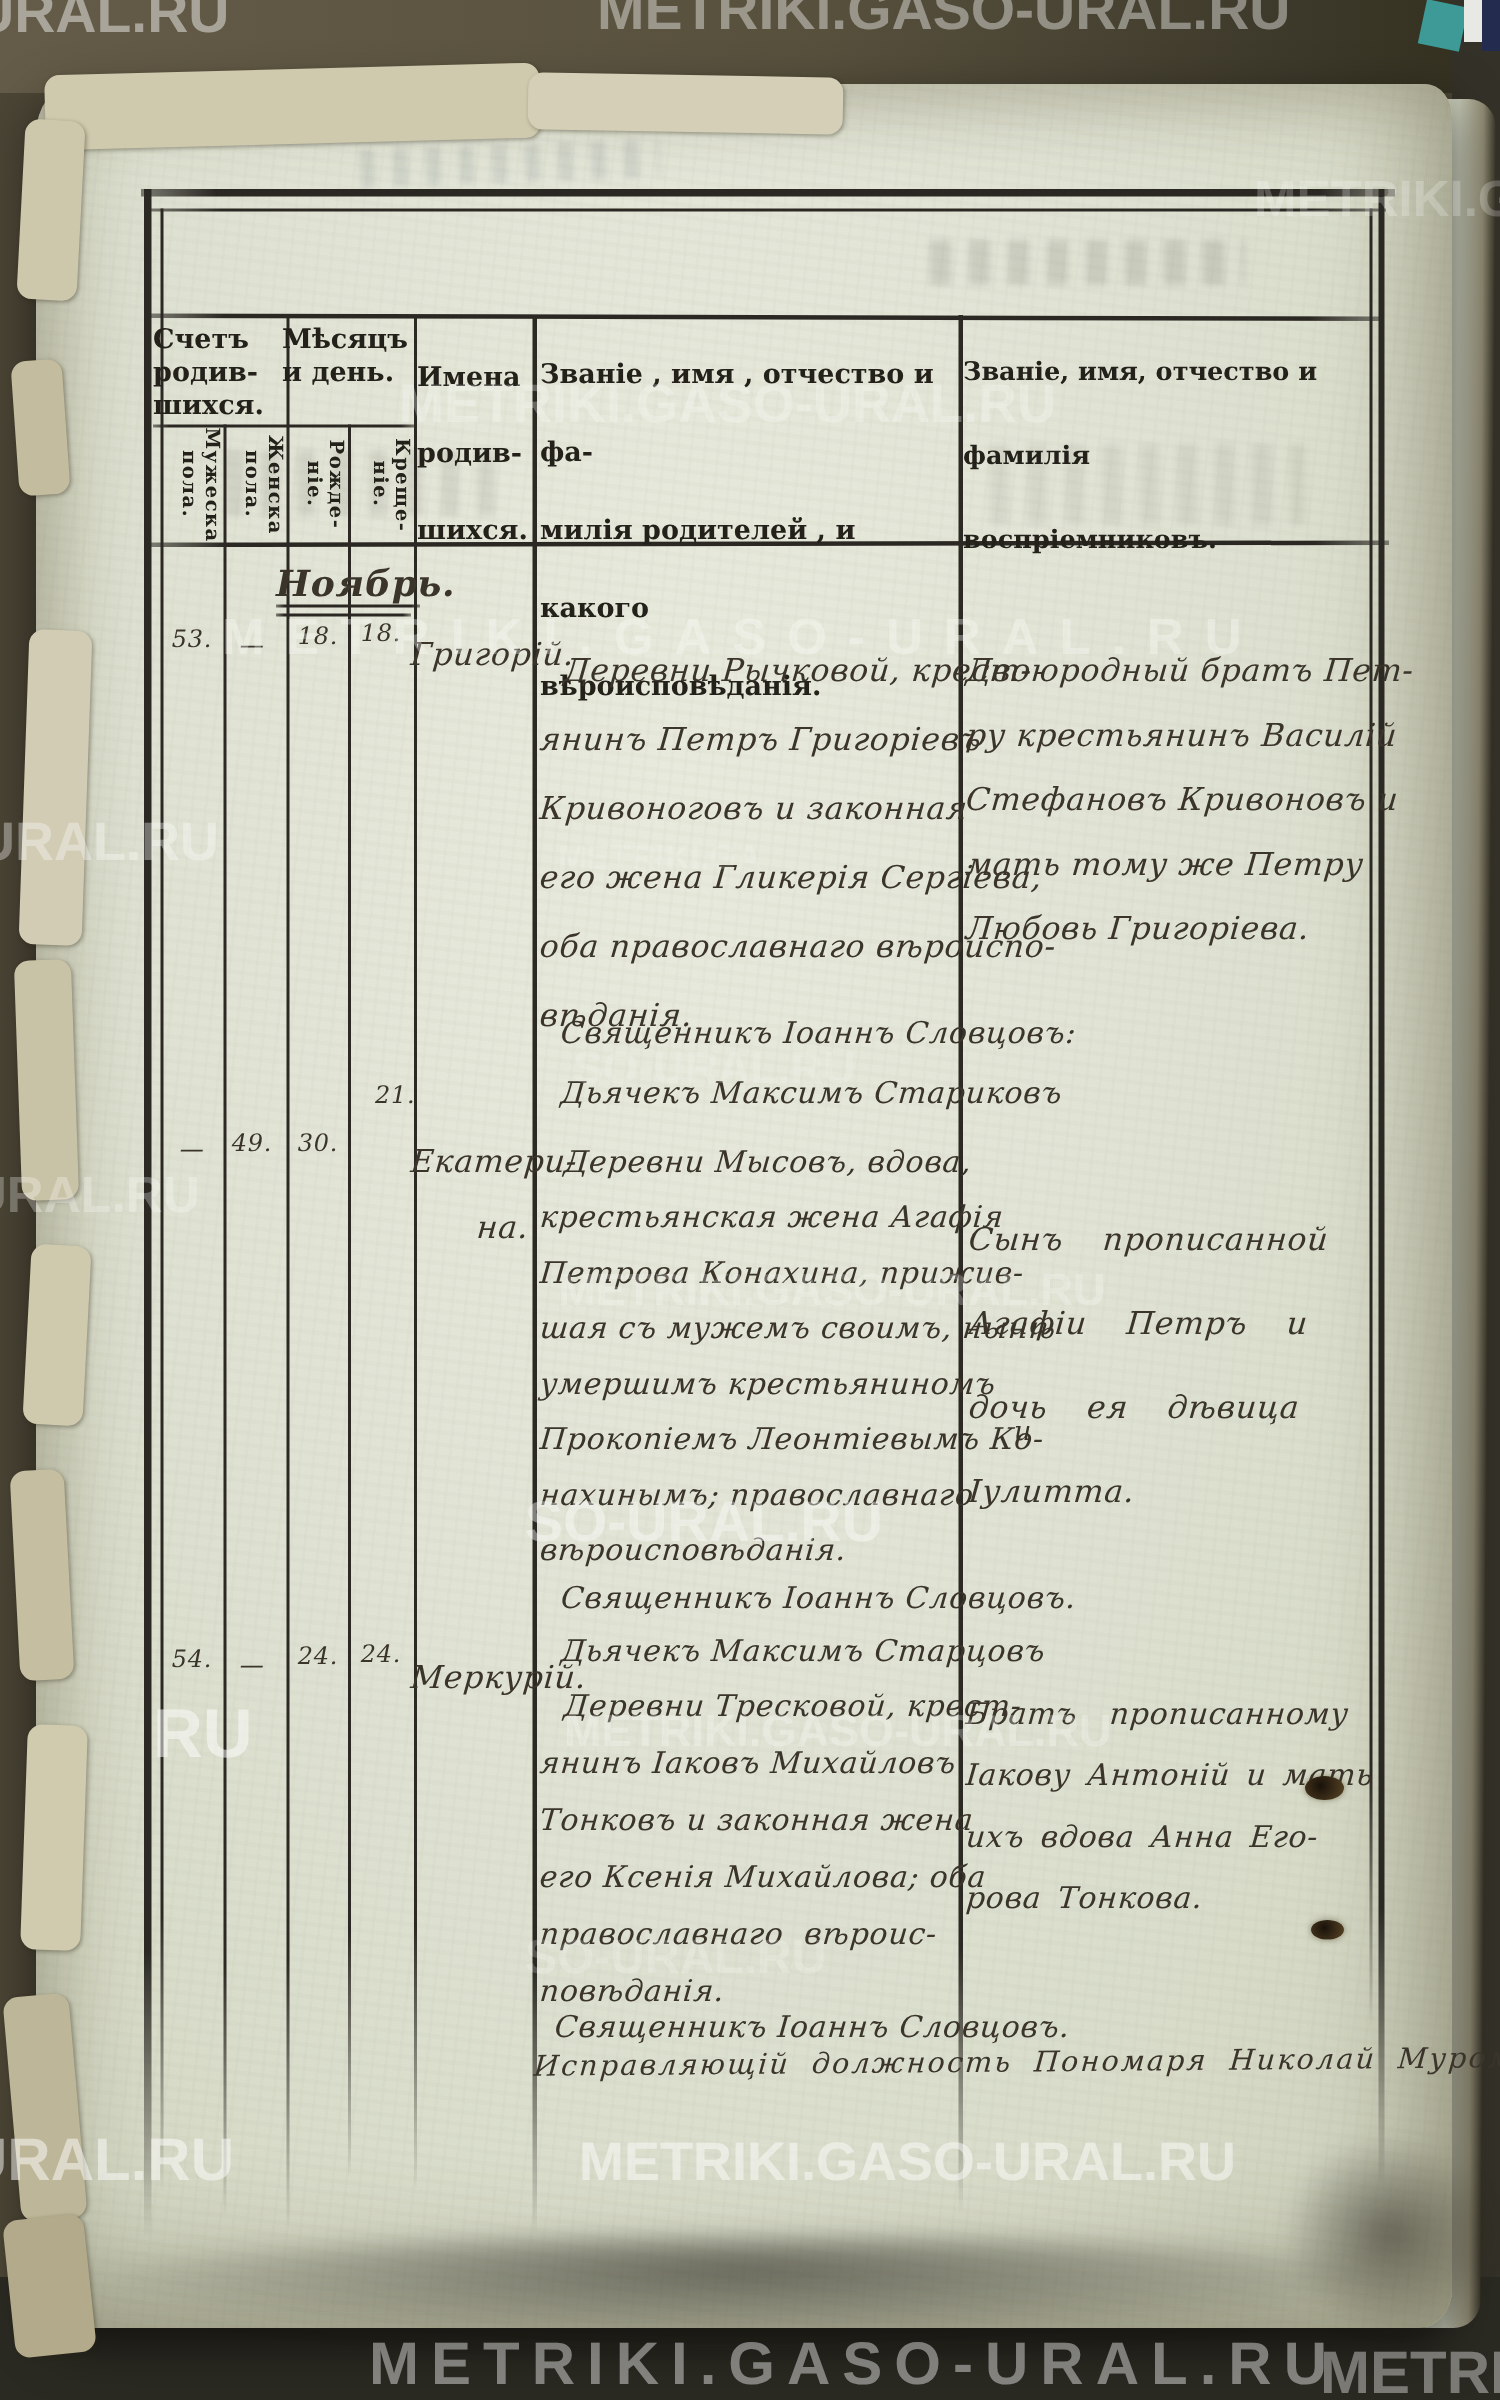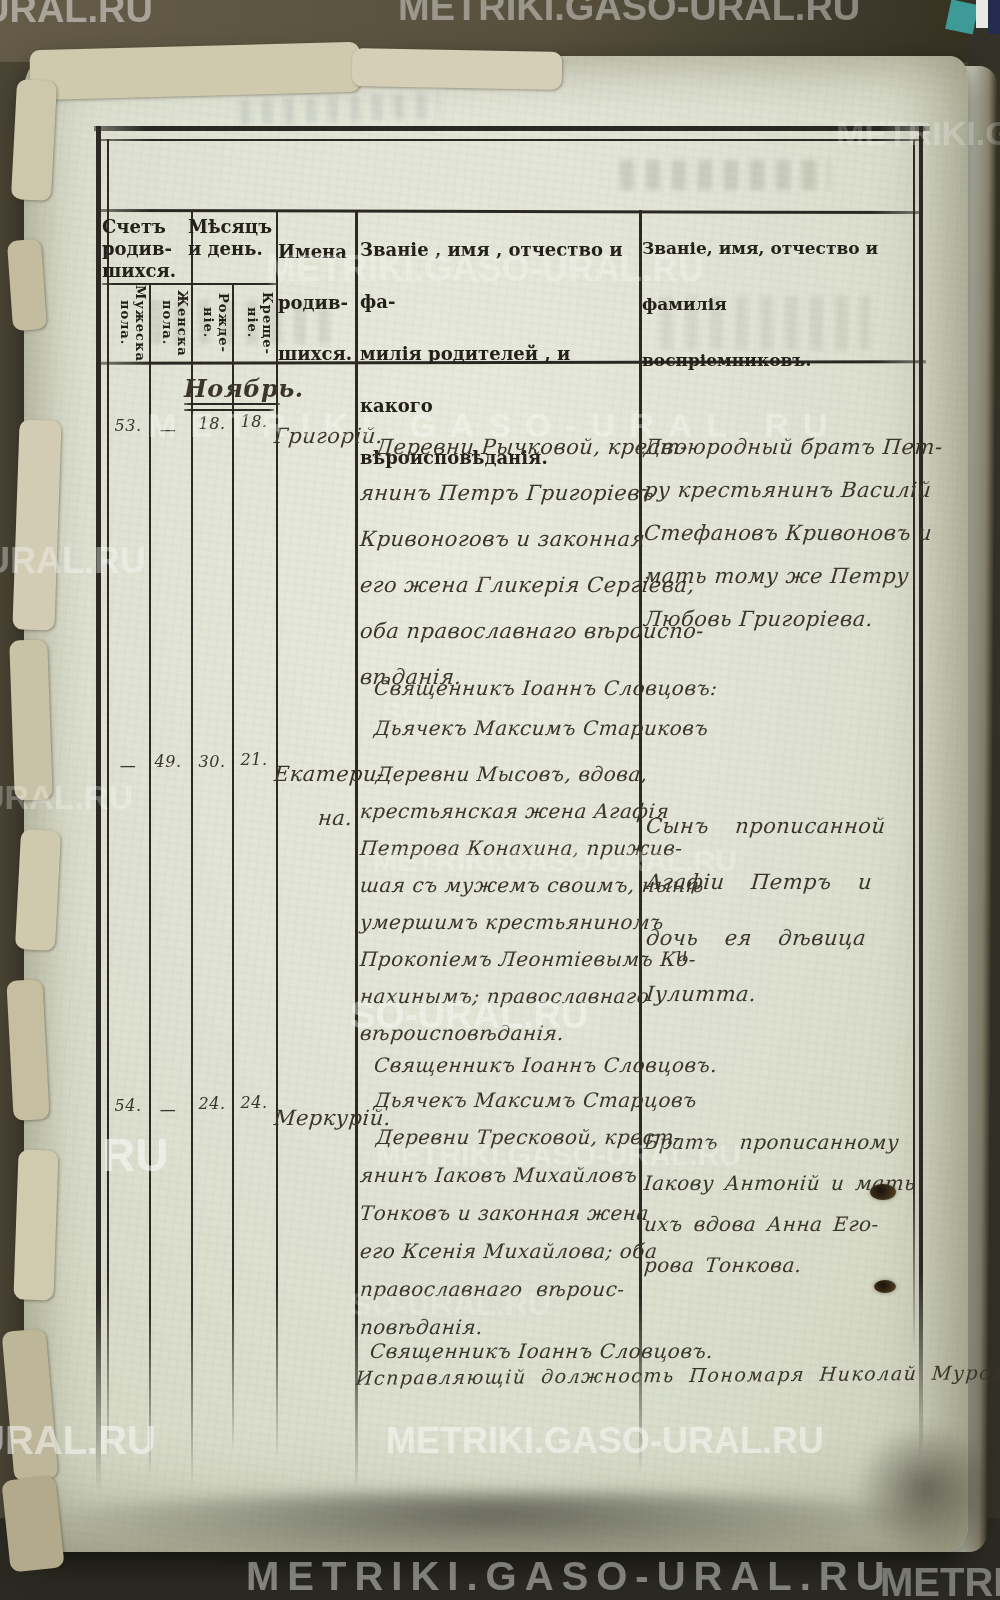--- a/index.html
+++ b/index.html
@@ -156,21 +156,21 @@
       <div>Двоюродный братъ Пет-</div>
       <div>ру крестьянинъ Василій</div>
       <div>Стефановъ Кривоновъ и</div>
       <div>мать тому же Петру</div>
       <div>Любовь Григоріева.</div>
     </div>
 
   <div class="abs hand num" style="left:106px;top:756px;width:44px;z-index:12;">—</div>
   <div class="abs hand num" style="left:146px;top:752px;width:44px;z-index:12;">49.</div>
   <div class="abs hand num" style="left:190px;top:752px;width:44px;z-index:12;">30.</div>
-  <div class="abs hand num" style="left:231px;top:750px;width:46px;z-index:12;">21.</div>
+  <div class="abs hand num" style="left:231px;top:720px;width:46px;z-index:12;text-align:right;">21.</div>
   <div class="abs hand lines name2" style="left:274px;top:752px;width:90px;font-size:21px;line-height:44px;z-index:12;">
       <div>Екатери-</div>
       <div>на.</div>
     </div>
   <div class="abs hand lines parents" style="left:360px;top:756px;width:282px;font-size:20px;line-height:37px;z-index:12;">
       <div>Деревни Мысовъ, вдова,</div>
       <div>крестьянская жена Агафія</div>
       <div>Петрова Конахина, прижив-</div>
       <div>шая съ мужемъ своимъ, нынѣ</div>
       <div>умершимъ крестьяниномъ</div>

